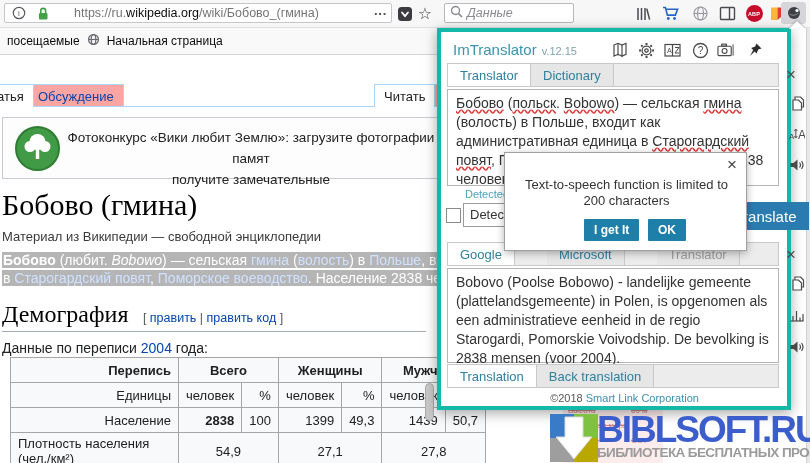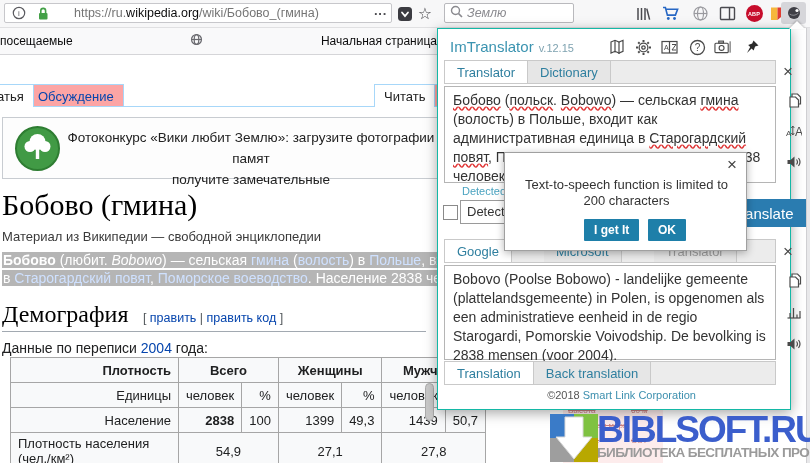--- a/index.html
+++ b/index.html
@@ -14,21 +14,21 @@
   #url .dim{color:#757575;} #url .host{color:#0c0c0d;}
   .tb-ic{display:flex;align-items:center;justify-content:center;width:20px;height:20px;}
   #searchbox{left:444px;top:3px;width:130px;height:20px;background:#fff;border:1px solid #b9b9bd;border-radius:2px;
     display:flex;align-items:center;padding:0 5px;box-sizing:border-box;gap:4px;}
   #searchbox .ph{font-size:12.5px;font-style:italic;color:#8a8a8f;}
   .ticon{position:absolute;top:4px;width:20px;height:19px;display:flex;align-items:center;justify-content:center;}
   #abp{width:17px;height:17px;border-radius:50%;background:#c70d2c;color:#fff;font-size:5.5px;font-weight:bold;
     display:flex;align-items:center;justify-content:center;letter-spacing:.2px;}
   #extbtn{left:781px;top:2px;width:25px;height:22px;background:#d6d6da;border-radius:3px;display:flex;align-items:center;justify-content:center;}
   #bookmarksbar{left:0;top:28px;width:437px;height:26px;background:#f9f9fa;display:flex;align-items:center;gap:7px;
-    padding-left:0;font-size:12px;color:#0c0c0d;justify-content:space-between;}
+    padding-left:7px;font-size:12px;color:#0c0c0d;}
   #bmline{left:0;top:54px;width:437px;height:1px;background:#d5d5d8;}
   #rightstrip{left:806px;top:28px;width:4px;height:435px;background:#e8e8ea;border-left:1px solid #cfcfd2;box-sizing:border-box;}
   
   .wtab{display:inline-block;font-size:13px;padding:4px 9px 3px;border:1px solid #a7d7f9;border-bottom:none;background:#fca5a5;color:#0645ad;}
   .wtab.active{background:#fff;color:#222;position:relative;z-index:2;}
   #wikitabline{left:0;top:106px;width:437px;height:1px;background:#a7d7f9;}
   #banner{left:2px;top:117px;width:450px;height:62px;border:1px solid #c8ccd1;background:#fdfdfd;box-sizing:border-box;}
   #banner .txt{position:absolute;left:62px;top:9px;width:372px;text-align:center;font-size:13.5px;color:#222;line-height:21px;}
   #h1{left:2px;top:188px;font-family:"Liberation Serif","DejaVu Serif",serif;font-size:30px;color:#000;}
   #subtitle{left:2px;top:229px;font-size:13px;color:#3a3a3a;}
@@ -39,21 +39,21 @@
   #h2row .h2{font-family:"Liberation Serif","DejaVu Serif",serif;font-size:24px;color:#000;}
   #h2row .edit{font-size:12.5px;margin-left:10px;}
   .edit .dim{color:#54595d;} .edit .link{color:#0645ad;} .link{color:#0645ad;}
   #census{left:2px;top:340px;font-size:14px;}
   #demtable{left:10px;top:357px;border-collapse:collapse;font-size:13px;background:#f8f9fa;color:#202122;}
   #demtable th,#demtable td{border:1px solid #a6a6a6;padding:3px 7px;height:18px;}
   #demtable th{font-weight:bold;}
   .ta-r{text-align:right;} .ta-c{text-align:center;}
   #pagescroll{left:425px;top:383px;width:9px;height:38px;background:#c9c9c9;border:1px solid #ababab;border-radius:5px;box-sizing:border-box;}
   
-  #popup{left:437px;top:28px;width:354px;height:382px;background:#fff;border:1px solid #14b8a6;box-sizing:border-box;
+  #popup{left:437px;top:28px;width:354px;height:382px;background:#fff;border:4px solid #14b8a6;box-sizing:border-box;
     box-shadow:0 3px 12px rgba(0,0,0,.35);z-index:10;}
   #notch{left:789px;top:21px;width:0;height:0;border-left:8px solid transparent;border-right:8px solid transparent;
     border-bottom:8px solid #fdfdfd;z-index:11;filter:drop-shadow(0 -1px 1px rgba(0,0,0,.25));}
   .pop{position:absolute;}
   #imtitle{left:12px;top:9px;font-size:15px;color:#3a93b0;}
   #imver{font-size:11px;color:#7fa3b1;margin-left:5px;}
   .hic{position:absolute;top:9px;width:18px;height:18px;display:flex;align-items:center;justify-content:center;color:#4a4a4a;}
   .tabstrip{position:absolute;left:6px;width:332px;height:24px;background:#ececec;border:1px solid #c9c9c9;box-sizing:border-box;display:flex;}
   .ptab{font-size:13px;color:#2f7f9f;padding:4px 12px 3px;border-right:1px solid #c9c9c9;background:#e6e6e6;white-space:nowrap;}
   .ptab.active{background:#fff;margin-top:-1px;border-top:1px solid #c9c9c9;color:#2f7f9f;}
@@ -114,21 +114,21 @@
     </span>
     <span class="ticon" style="left:415px;font-size:16px;color:#46464b;">☆</span>
 
     <div class="abs" id="searchbox">
       <span>
         <svg width="13" height="13" viewBox="0 0 13 13">
             <circle cx="5.5" cy="5.5" r="4" fill="none" stroke="#8a8a8f" stroke-width="1.4"></circle>
             <line x1="8.6" y1="8.6" x2="12" y2="12" stroke="#8a8a8f" stroke-width="1.6"></line>
           </svg>
       </span>
-      <span class="ph">Землю</span>
+      <span class="ph">Данные</span>
     </div>
 
     <span class="ticon" style="left:633px;">
       <svg width="16" height="16" viewBox="0 0 16 16" stroke="#4a4a4f" stroke-width="1.5">
           <line x1="3" y1="2" x2="3" y2="14"></line>
           <line x1="6.5" y1="2" x2="6.5" y2="14"></line>
           <line x1="10" y1="2" x2="10" y2="14"></line>
           <line x1="11.8" y1="2.6" x2="14.6" y2="13.6"></line>
         </svg>
     </span>
@@ -229,21 +229,21 @@
         <col style="width:168px">
         <col style="width:50px">
         <col style="width:28px">
         <col style="width:50px">
         <col style="width:32px">
         <col style="width:50px">
         <col style="width:32px">
       </colgroup>
     <tbody>
         <tr>
-      <th class="ta-r">Плотность</th>
+      <th class="ta-r">Перепись</th>
       <th colspan="2" class="ta-c">Всего</th>
       <th colspan="2" class="ta-c">Женщины</th>
       <th colspan="2" class="ta-c">Мужчины</th>
     </tr>
     <tr>
       <td class="ta-r">Единицы</td>
       <td class="ta-c">человек</td>
       <td class="ta-r">%</td>
       <td class="ta-c">человек</td>
       <td class="ta-r">%</td>

